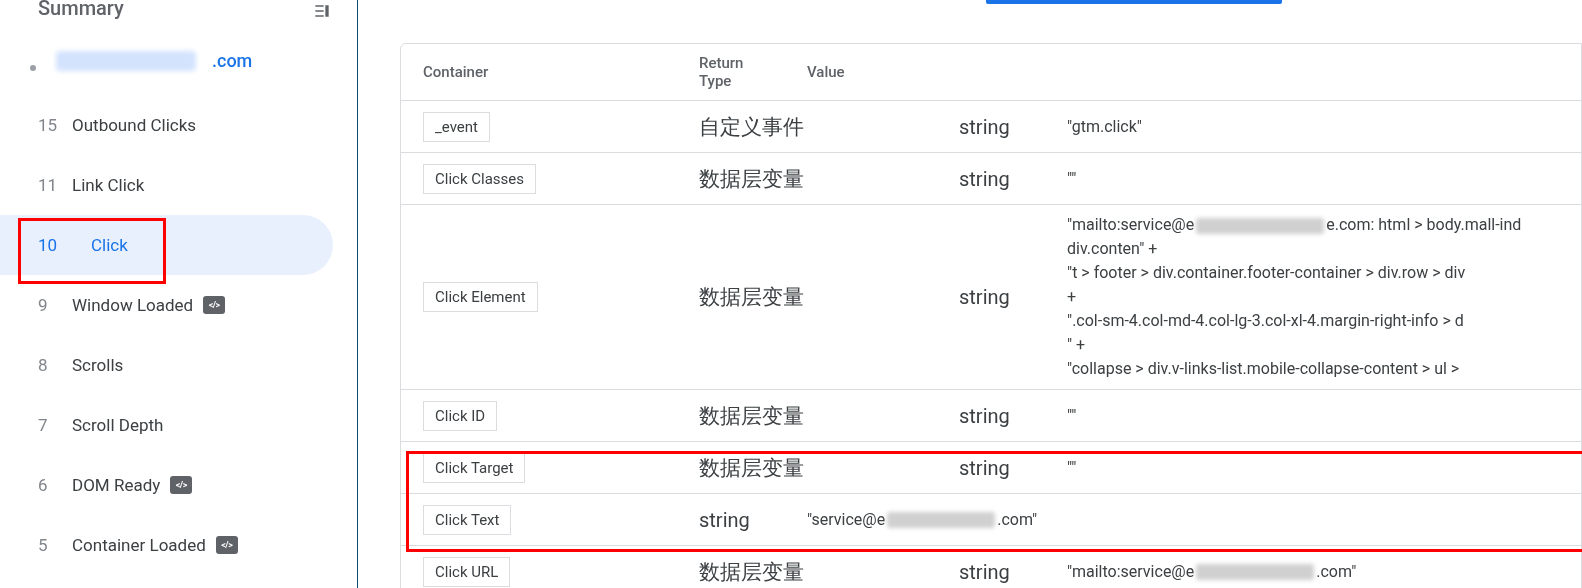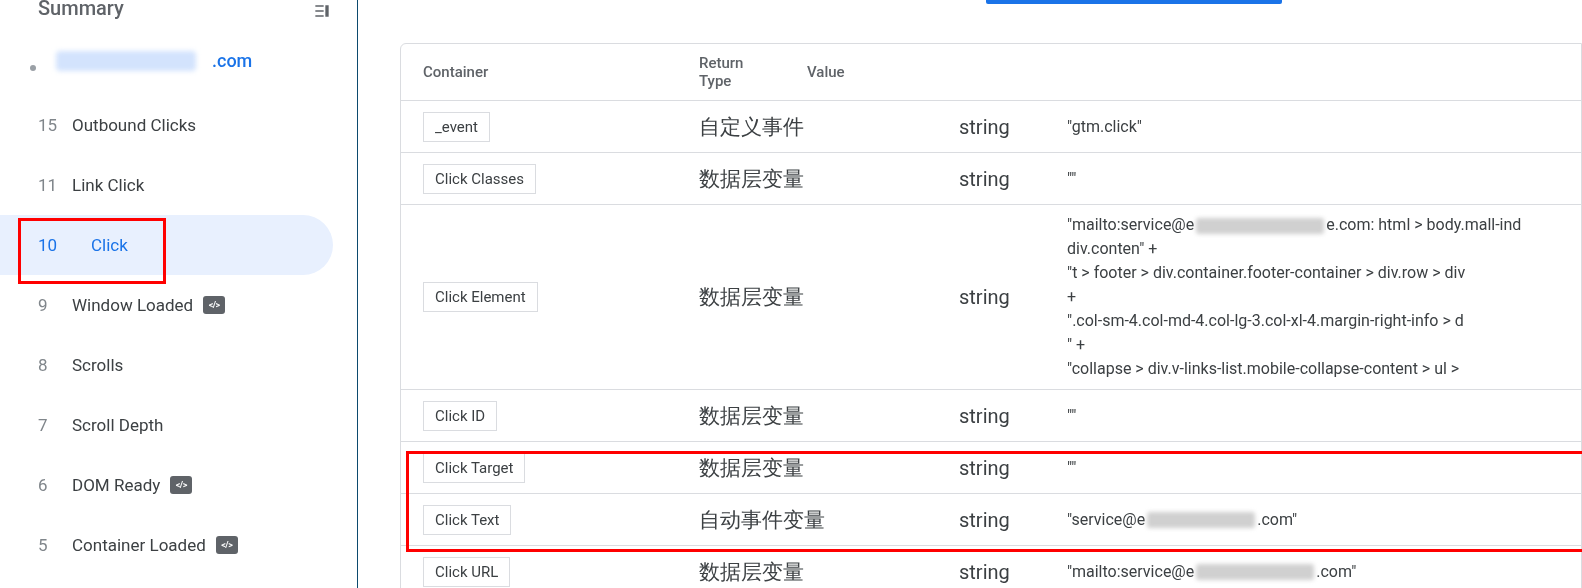--- a/index.html
+++ b/index.html
@@ -154,21 +154,20 @@
               <span class="var-chip">Click Target</span>
             </div>
             <div class="col col-type">数据层变量</div>
             <div class="col col-return">string</div>
             <div class="col col-value">""</div>
           </div>
           <div class="var-row">
             <div class="col col-variable">
               <span class="var-chip">Click Text</span>
             </div>
-            <div class="col col-type">自动事件变量</div>
             <div class="col col-return">string</div>
             <div class="col col-value">"service@e<span class="value-blur" style="width: 108px;"></span>.com"</div>
           </div>
           <div class="var-row">
             <div class="col col-variable">
               <span class="var-chip">Click URL</span>
             </div>
             <div class="col col-type">数据层变量</div>
             <div class="col col-return">string</div>
             <div class="col col-value">"mailto:service@e<span class="value-blur" style="width: 118px;"></span>.com"</div>

